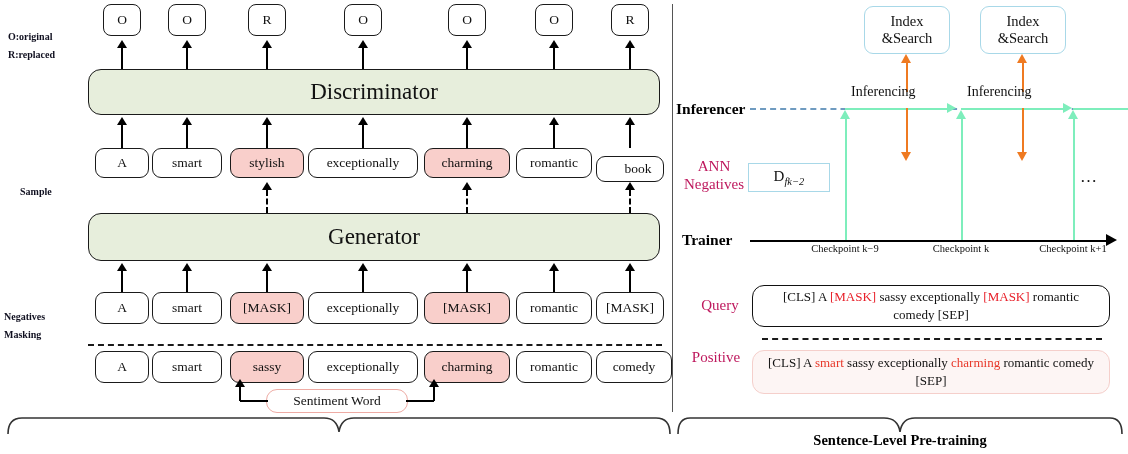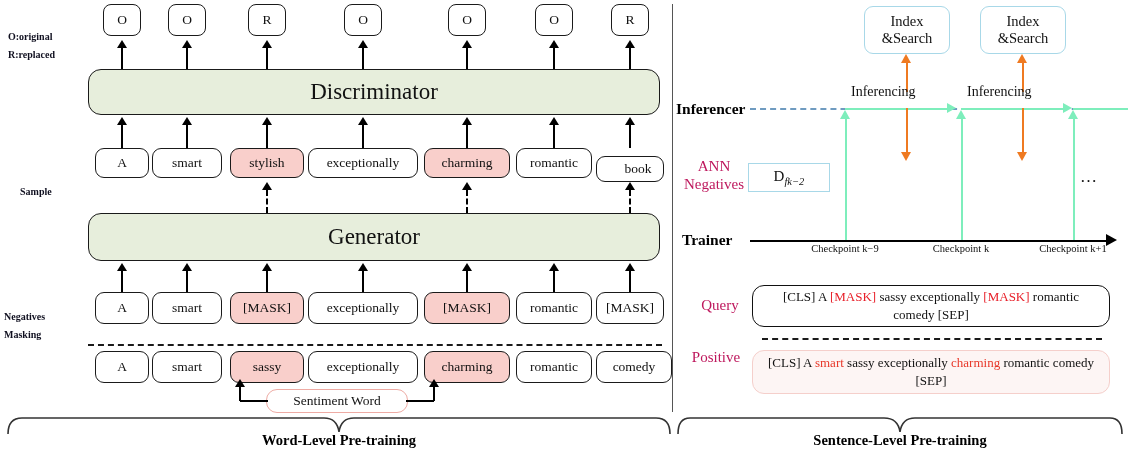--- a/index.html
+++ b/index.html
@@ -259,21 +259,20 @@
   <div class="hline" style="left:240px;top:400px;width:28px;"></div>
   <div class="hline" style="left:406px;top:400px;width:28px;"></div>
   <div class="vline" style="left:239px;top:386px;height:15px;"></div>
   <div class="ahead-up" style="left:235px;top:379px;"></div>
   <div class="vline" style="left:433px;top:386px;height:15px;"></div>
   <div class="ahead-up" style="left:429px;top:379px;"></div>
 
   <svg class="brace" style="left:6px;top:412px;" width="666" height="24" viewBox="0 0 666 24">
     <path d="M2,22 Q2,6 16,6 L318,6 Q331,6 333,20 Q335,6 348,6 L650,6 Q664,6 664,22" fill="none" stroke="#333" stroke-width="1.6"></path>
   </svg>
-  <div class="caption" style="left:6px;top:432px;width:666px;">Word-Level Pre-training</div>
 
   <div class="halfdiv" style="left:672px;top:4px;height:408px;"></div>
 
   <div class="idxbox" style="left:864px;top:6px;width:86px;height:48px;">
     <span>Index</span>
     <span>&amp;Search</span>
   </div>
   <div class="idxbox" style="left:980px;top:6px;width:86px;height:48px;">
     <span>Index</span>
     <span>&amp;Search</span>

